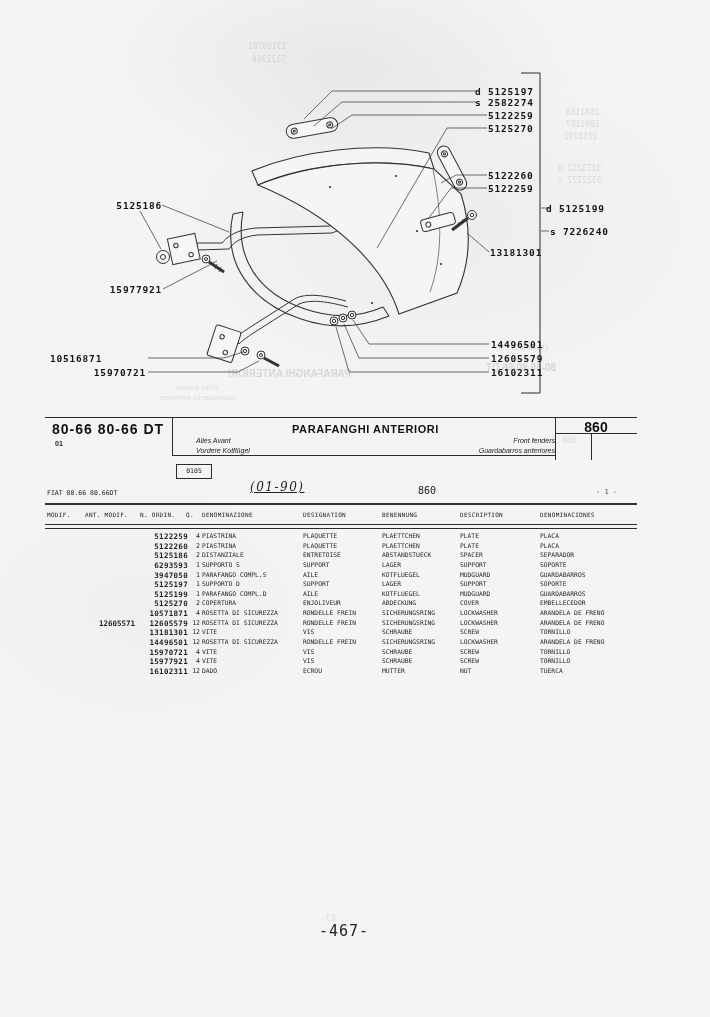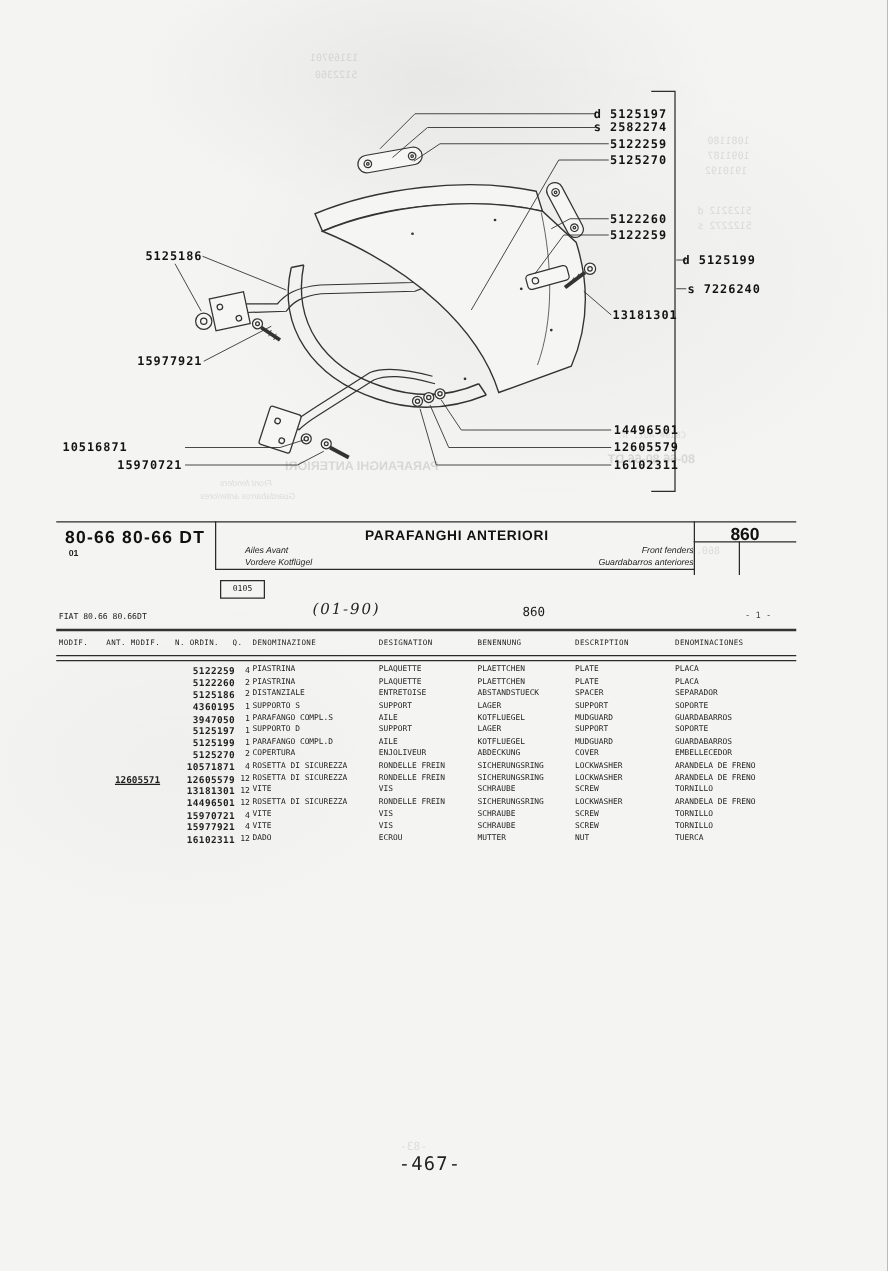--- a/index.html
+++ b/index.html
@@ -20,34 +20,34 @@
     font:6.5px "DejaVu Sans Mono",monospace;text-align:center;line-height:13px;margin-top:45px;}
   .band-title{position:absolute;left:176px;top:423px;width:379px;text-align:center;
     font:bold 11px "Liberation Sans",sans-serif;letter-spacing:0.6px;color:#111;}
   .sub-it{position:absolute;font:italic 7px "Liberation Sans",sans-serif;color:#222;}
   .fr{left:196px;top:437px;} .de{left:196px;top:447px;}
   .en{left:350px;top:437px;width:205px;text-align:right;} .es{left:350px;top:447px;width:205px;text-align:right;}
   .group{position:absolute;left:556px;top:419px;width:80px;text-align:center;
     font:bold 14px "Liberation Sans",sans-serif;color:#111;}
   
   .fiat{position:absolute;left:47px;top:489px;font-size:6.5px;}
-  .range{position:absolute;left:250px;top:480px;font:italic 12px "DejaVu Serif",serif;letter-spacing:1.5px;color:#222;}
+  .range{position:absolute;left:250px;top:480px;font:italic 12px "DejaVu Serif",serif;letter-spacing:1.5px;color:#222;text-decoration:underline;}
   .group2{position:absolute;left:418px;top:485px;font-size:10px;}
   .pmark{position:absolute;left:596px;top:488px;font-size:7px;color:#444;}
   
   .thead{position:absolute;left:45px;top:511px;width:600px;height:10px;font-size:6px;color:#222;}
   .thead span{position:absolute;white-space:nowrap;letter-spacing:0.3px;}
   .th0{left:2px}.th1{left:40px}.th2{left:95px}.th3{left:141px}.th4{left:157px}
   .th5{left:258px}.th6{left:337px}.th7{left:415px}.th8{left:495px}
   .dblrule{position:absolute;left:45px;top:524px;width:592px;height:3px;
     border-top:1px solid #2b2b2b;border-bottom:1px solid #2b2b2b;}
   .tbody{position:absolute;left:45px;top:531px;width:600px;}
   .tr{position:relative;height:9.65px;}
   .c{position:absolute;top:1px;white-space:nowrap;font-size:6.3px;color:#1f1f1f;}
-  .am{left:40px;width:50px;text-align:center;font-size:7.5px;font-weight:bold;text-decoration:underline;}
+  .am{left:40px;width:50px;text-align:right;font-size:7.5px;font-weight:bold;}
   .no{left:95px;width:48px;text-align:right;font-size:7.5px;font-weight:bold;letter-spacing:0.3px;}
   .q{left:141px;width:14px;text-align:right;font-size:6.5px;}
   .d1{left:157px}.d2{left:258px}.d3{left:337px}.d4{left:415px}.d5{left:495px}
   
   .footer{position:absolute;left:289px;top:922px;width:110px;text-align:center;
     font-size:15px;letter-spacing:1px;color:#222;}
   
   .dl{position:absolute;font:bold 9.5px "DejaVu Sans Mono",monospace;letter-spacing:0.8px;color:#141414;white-space:nowrap;text-align:right;}
   .dl0{left:70px;top:200px;width:92px;text-align:right}
   .dl1{left:70px;top:284px;width:92px;text-align:right}
@@ -284,21 +284,21 @@
         <span class="c no">5125186</span>
         <span class="c q">2</span>
         <span class="c d1">DISTANZIALE</span>
         <span class="c d2">ENTRETOISE</span>
         <span class="c d3">ABSTANDSTUECK</span>
         <span class="c d4">SPACER</span>
         <span class="c d5">SEPARADOR</span>
       </div>
     <div class="tr">
         <span class="c am"></span>
-        <span class="c no">4360195</span>
+        <span class="c no">6293593</span>
         <span class="c q">1</span>
         <span class="c d1">SUPPORTO S</span>
         <span class="c d2">SUPPORT</span>
         <span class="c d3">LAGER</span>
         <span class="c d4">SUPPORT</span>
         <span class="c d5">SOPORTE</span>
       </div>
     <div class="tr">
         <span class="c am"></span>
         <span class="c no">3947050</span>

